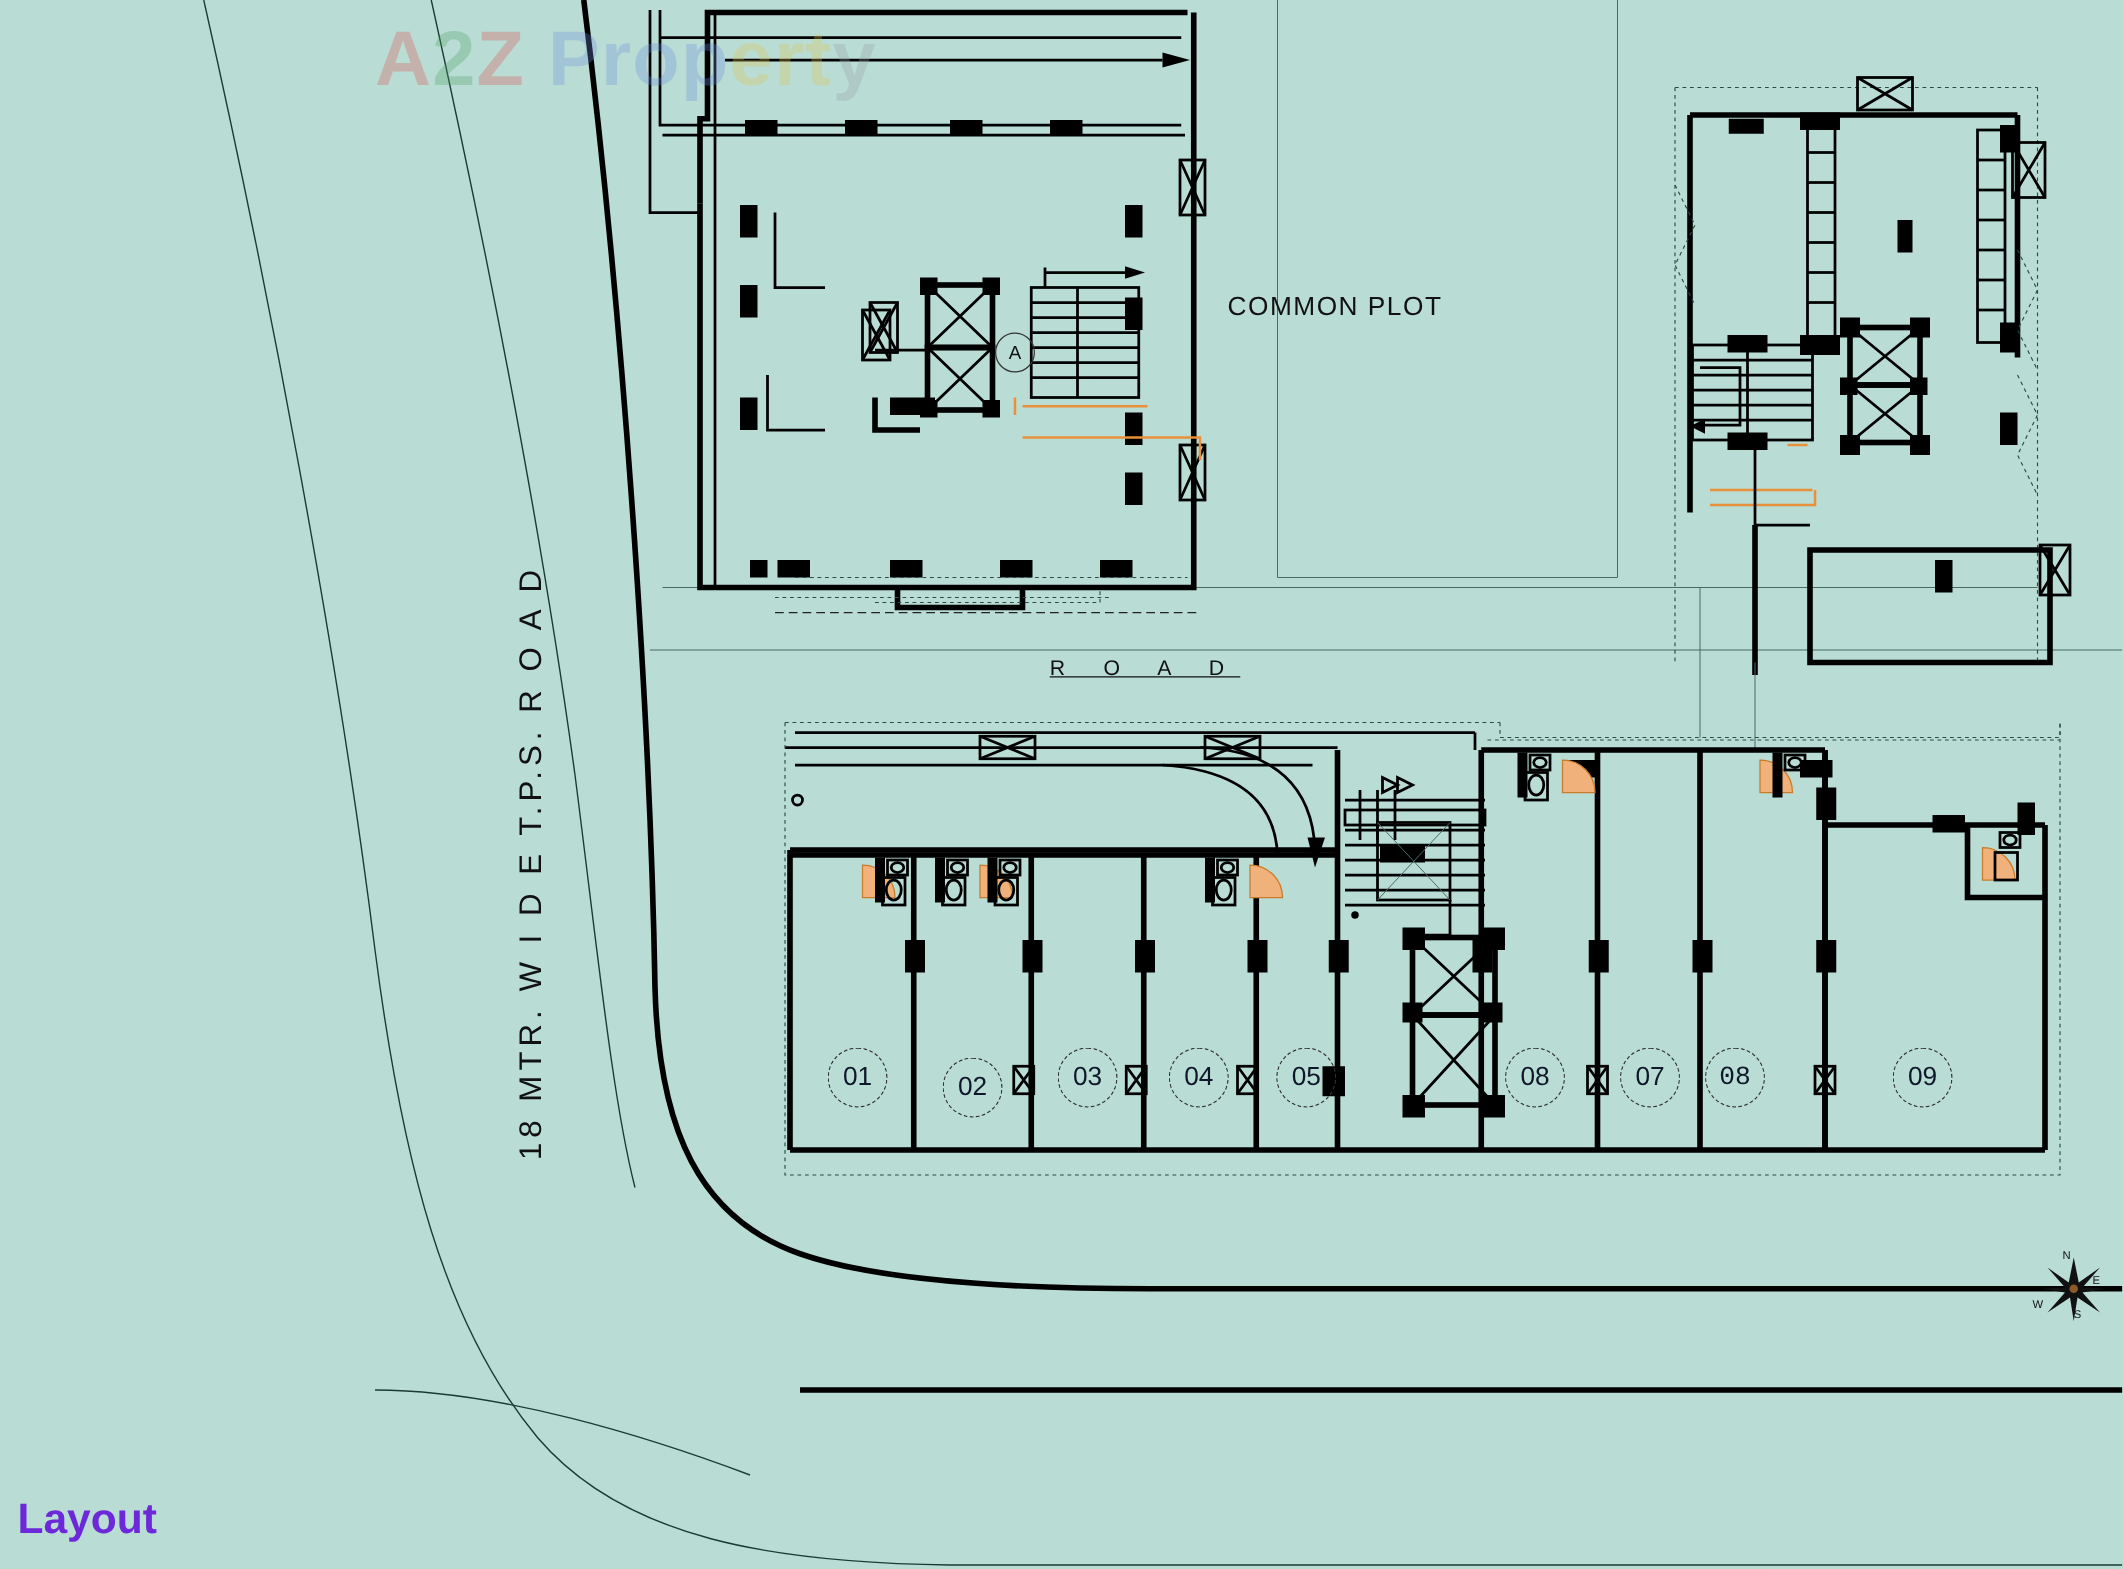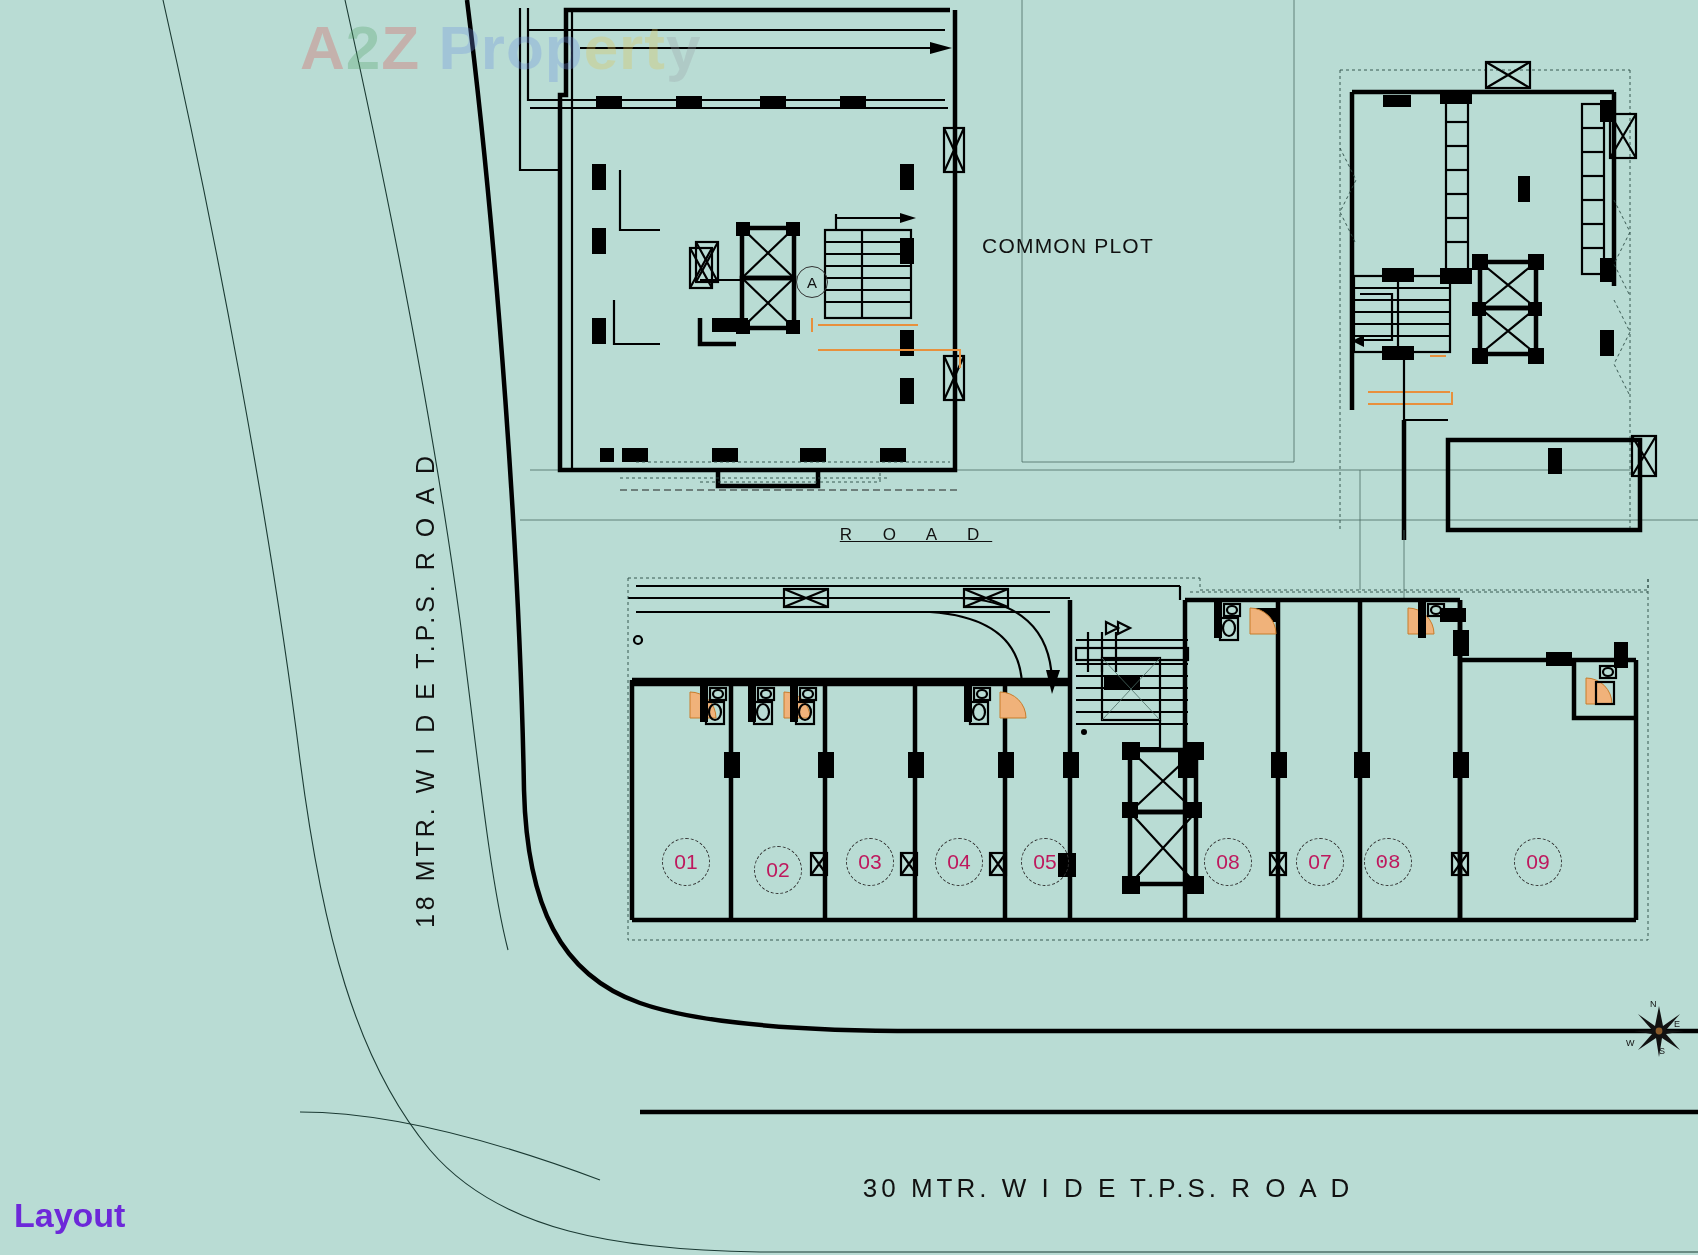--- a/index.html
+++ b/index.html
@@ -21,21 +21,21 @@
       transform:translate(-50%,-50%);white-space:nowrap;text-decoration:underline;}
   #bottom-road{left:1108px;top:1188px;font-size:26px;letter-spacing:4px;
       transform:translate(-50%,-50%);white-space:nowrap;}
   #left-road{left:425px;top:690px;font-size:25px;letter-spacing:4px;
       transform:translate(-50%,-50%) rotate(-90deg);white-space:nowrap;}
   #layout-title{left:14px;top:1196px;font-size:34px;font-weight:bold;color:#6d28d9;}
 
   .unitnum{position:absolute;transform:translate(-50%,-50%);
       width:46px;height:46px;border:1px dashed #333;border-radius:50%;
       display:flex;align-items:center;justify-content:center;
-      font-size:21px;color:#be185d;background:transparent;}
+      font-size:21px;color:#0f172a;background:transparent;}
   #marker-A{position:absolute;left:812px;top:282px;transform:translate(-50%,-50%);
       width:30px;height:30px;border:1px solid #333;border-radius:50%;
       display:flex;align-items:center;justify-content:center;font-size:15px;color:#111;}
 
   #compass{position:absolute;left:1628px;top:1000px;width:62px;height:62px;}
   .cpt{position:absolute;font-size:9px;color:#111;}
 </style>
 </head>
 <body>
 
@@ -395,21 +395,20 @@
     </g>
 
     <line class="w" x1="640" y1="1112" x2="1698" y2="1112"></line>
     <path class="thin" d="M300,1112 C400,1112 520,1150 600,1180"></path>
   </svg>
 
   <div class="wm1" id="wm-brand"><i style="color: rgb(224, 82, 82);">A</i><i style="color: rgb(79, 158, 99);">2</i><i style="color: rgb(224, 82, 82);">Z</i><i style="color: rgb(0, 0, 0);">&nbsp;</i><i style="color: rgb(109, 143, 224);">P</i><i style="color: rgb(109, 143, 224);">r</i><i style="color: rgb(109, 143, 224);">o</i><i style="color: rgb(109, 143, 224);">p</i><i style="color: rgb(224, 194, 79);">e</i><i style="color: rgb(224, 194, 79);">r</i><i style="color: rgb(224, 194, 79);">t</i><i style="color: rgb(154, 163, 168);">y</i></div>
 
   <div class="lbl" id="common-plot">COMMON PLOT</div>
   <div class="lbl" id="mid-road">R O A D</div>
-  <div class="lbl" id="bottom-road">30 MTR.  W I D E  T.P.S.  R O A D</div>
   <div class="lbl" id="left-road">18 MTR.  W I D E  T.P.S.  R O A D</div>
   <div class="lbl" id="layout-title">Layout</div>
 
   <div id="marker-A">A</div>
 
   <div id="unit-layer">
       <div class="unitnum" style="left: 686px; top: 862px;">01</div>
       <div class="unitnum" style="left: 778px; top: 870px;">02</div>
       <div class="unitnum" style="left: 870px; top: 862px;">03</div>
       <div class="unitnum" style="left: 959px; top: 862px;">04</div>

